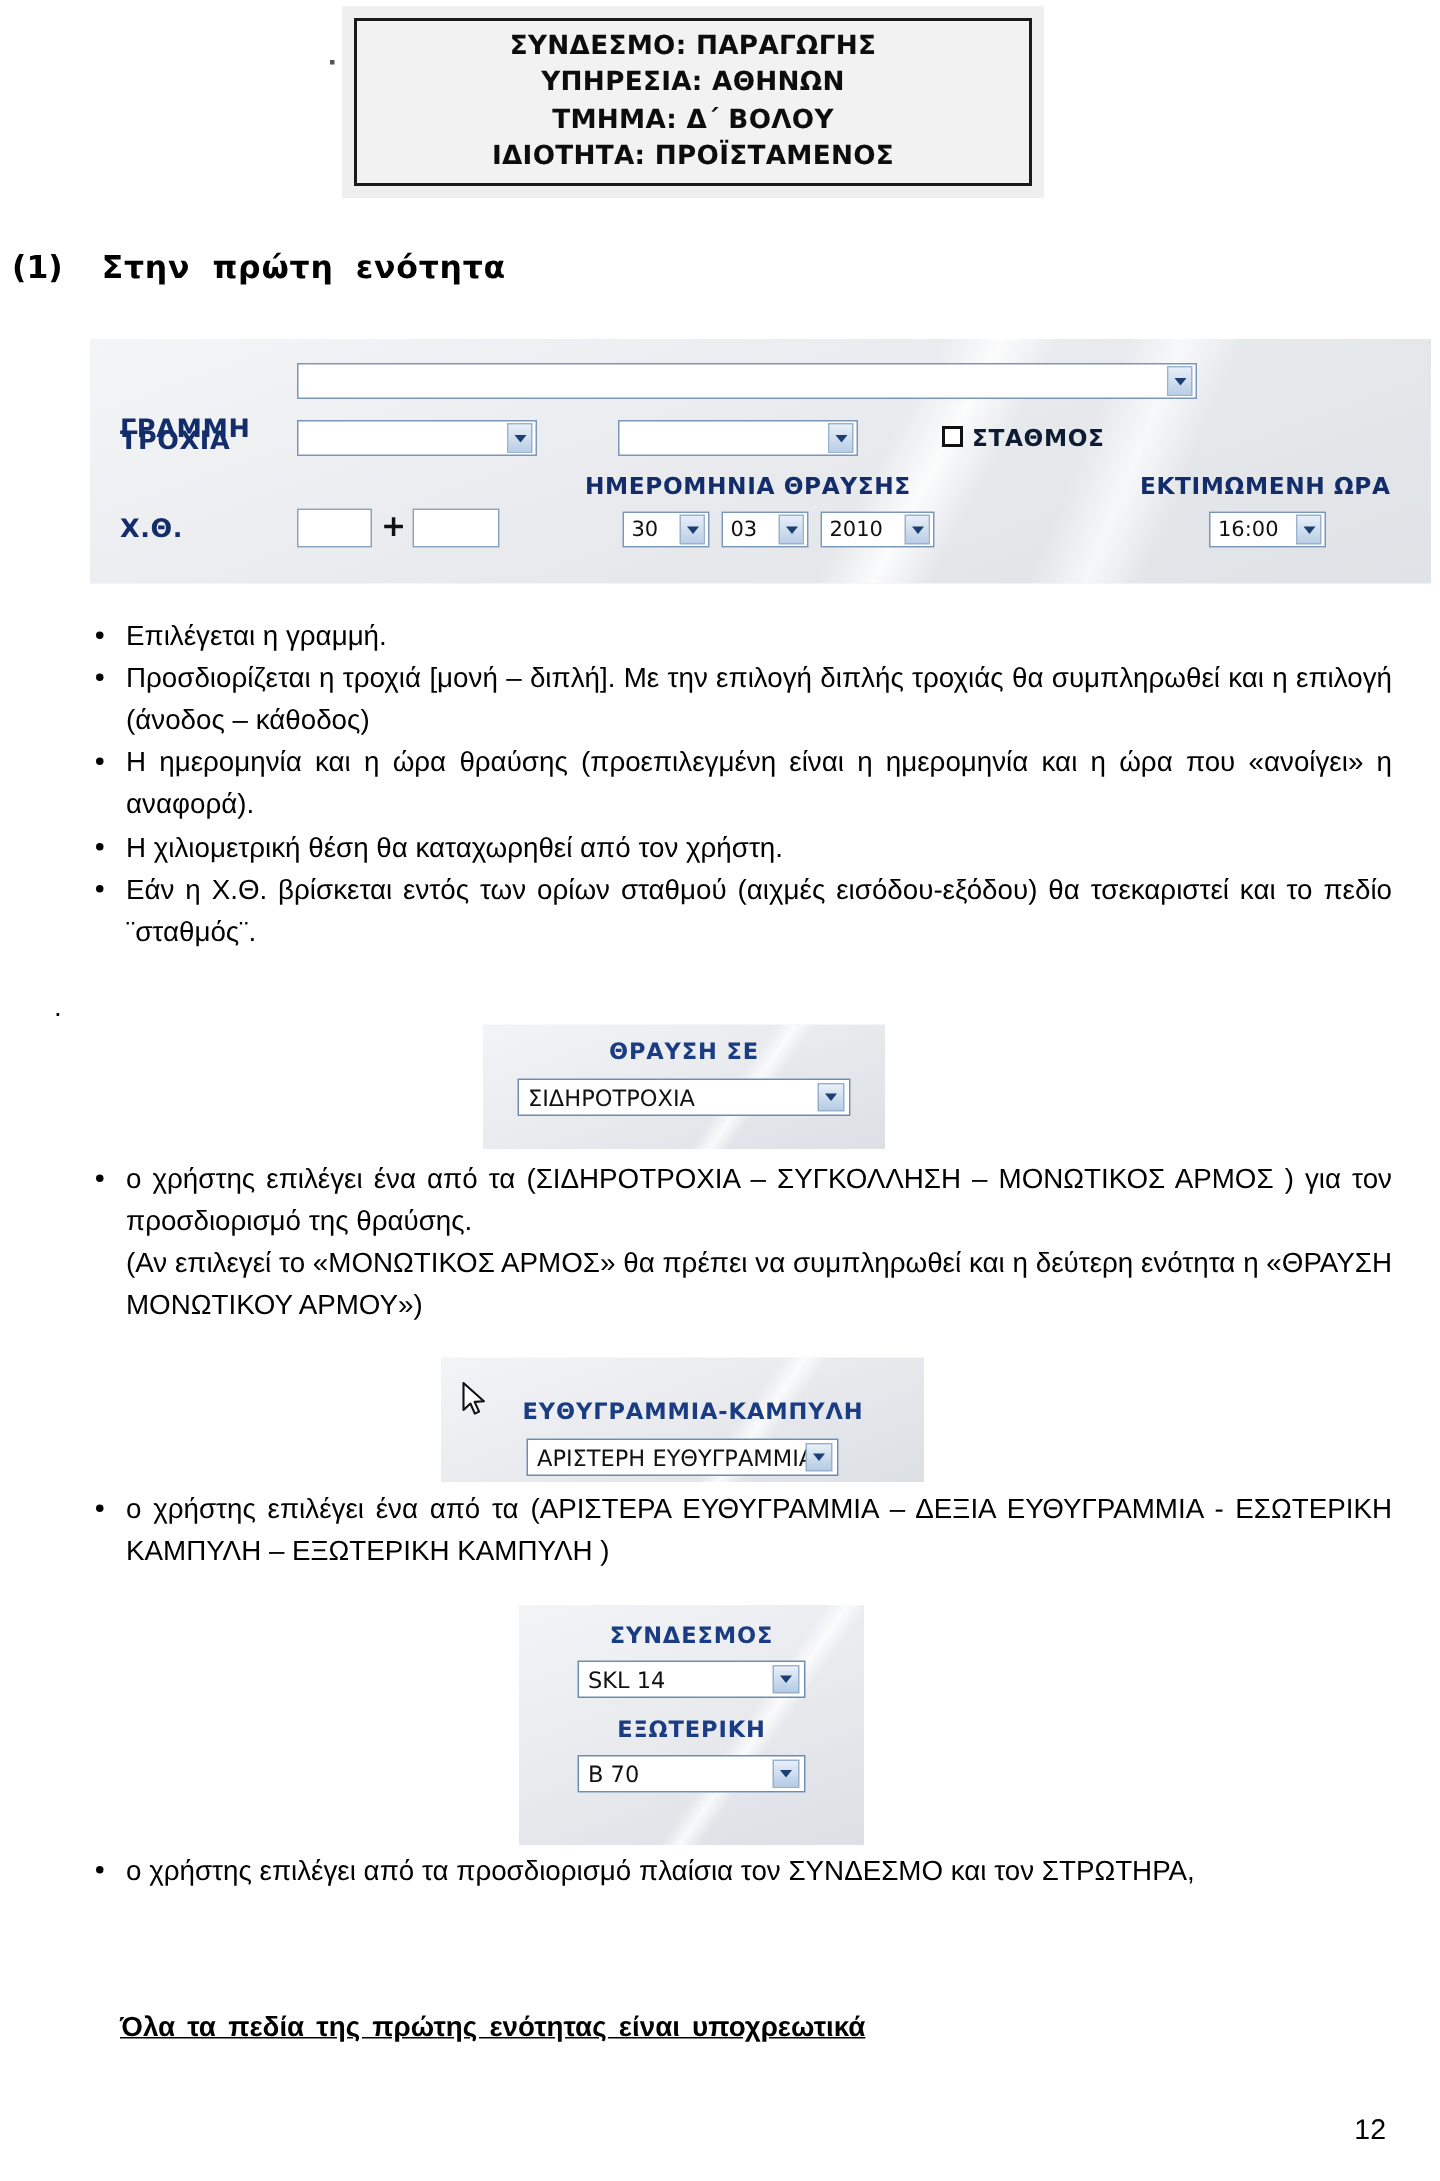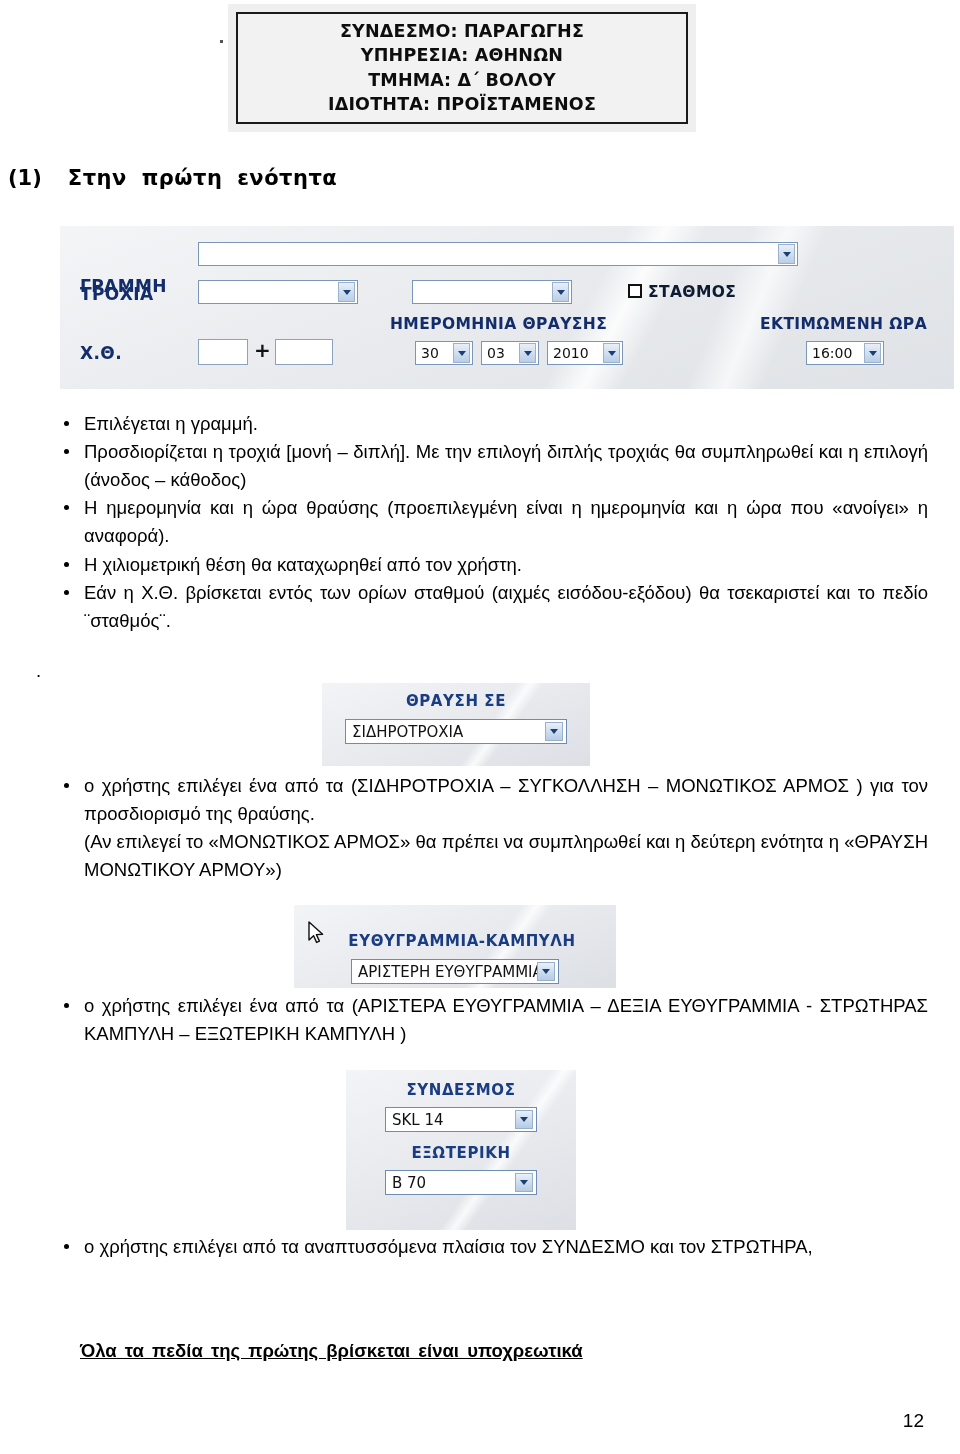--- a/index.html
+++ b/index.html
@@ -340,35 +340,35 @@
     <path d="M1 1 L1 19 L5.6 14.7 L8.6 21.4 L11.4 20.1 L8.4 13.6 L14.6 13.2 Z" fill="#ffffff" stroke="#111111" stroke-width="1.4" stroke-linejoin="round"></path>
   </svg>
   <div class="mini-title" style="margin-left:14px;">ΕΥΘΥΓΡΑΜΜΙΑ-ΚΑΜΠΥΛΗ</div>
   <div class="mini-combo" style="width:208px; margin-top:9px;">
     <span class="mtxt">ΑΡΙΣΤΕΡΗ ΕΥΘΥΓΡΑΜΜΙΑ</span>
     <span class="marrow"></span>
   </div>
 </div>
 
 <div class="bullets" style="left:48px; top:992px; width:880px;">
-  <div class="bullet-row just">ο χρήστης επιλέγει  ένα από τα (ΑΡΙΣΤΕΡΑ ΕΥΘΥΓΡΑΜΜΙΑ – ΔΕΞΙΑ ΕΥΘΥΓΡΑΜΜΙΑ -  ΣΤΡΩΤΗΡΑΣ  ΚΑΜΠΥΛΗ – ΕΞΩΤΕΡΙΚΗ ΚΑΜΠΥΛΗ )</div>
+  <div class="bullet-row just">ο χρήστης επιλέγει  ένα από τα (ΑΡΙΣΤΕΡΑ ΕΥΘΥΓΡΑΜΜΙΑ – ΔΕΞΙΑ ΕΥΘΥΓΡΑΜΜΙΑ -  ΕΣΩΤΕΡΙΚΗ  ΚΑΜΠΥΛΗ – ΕΞΩΤΕΡΙΚΗ ΚΑΜΠΥΛΗ )</div>
 </div>
 
 <div class="mini-shot" style="left:346px; top:1070px; width:230px; height:160px; padding-top:11px;">
   <div class="mini-title">ΣΥΝΔΕΣΜΟΣ</div>
   <div class="mini-combo" style="width:152px; margin-top:8px;">
     <span class="mtxt">SKL 14</span>
     <span class="marrow"></span>
   </div>
   <div class="mini-title" style="margin-top:12px;">ΕΞΩΤΕΡΙΚΗ</div>
   <div class="mini-combo" style="width:152px; margin-top:8px;">
     <span class="mtxt">B 70</span>
     <span class="marrow"></span>
   </div>
 </div>
 
 <div class="bullets" style="left:48px; top:1233px; width:880px;">
-  <div class="bullet-row just">ο χρήστης επιλέγει  από τα αναπτυσσόμενα πλαίσια τον ΣΥΝΔΕΣΜΟ  και τον ΣΤΡΩΤΗΡΑ,</div>
-</div>
-
-<div class="final-note" style="left:80px; top:1340px;">Όλα τα πεδία της πρώτης βρίσκεται  είναι υποχρεωτικά</div>
+  <div class="bullet-row just">ο χρήστης επιλέγει  από τα προσδιορισμό πλαίσια τον ΣΥΝΔΕΣΜΟ  και τον ΣΤΡΩΤΗΡΑ,</div>
+</div>
+
+<div class="final-note" style="left:80px; top:1340px;">Όλα τα πεδία της πρώτης ενότητας  είναι υποχρεωτικά</div>
 
 <div class="page-num">12</div>
 
 </body></html>

